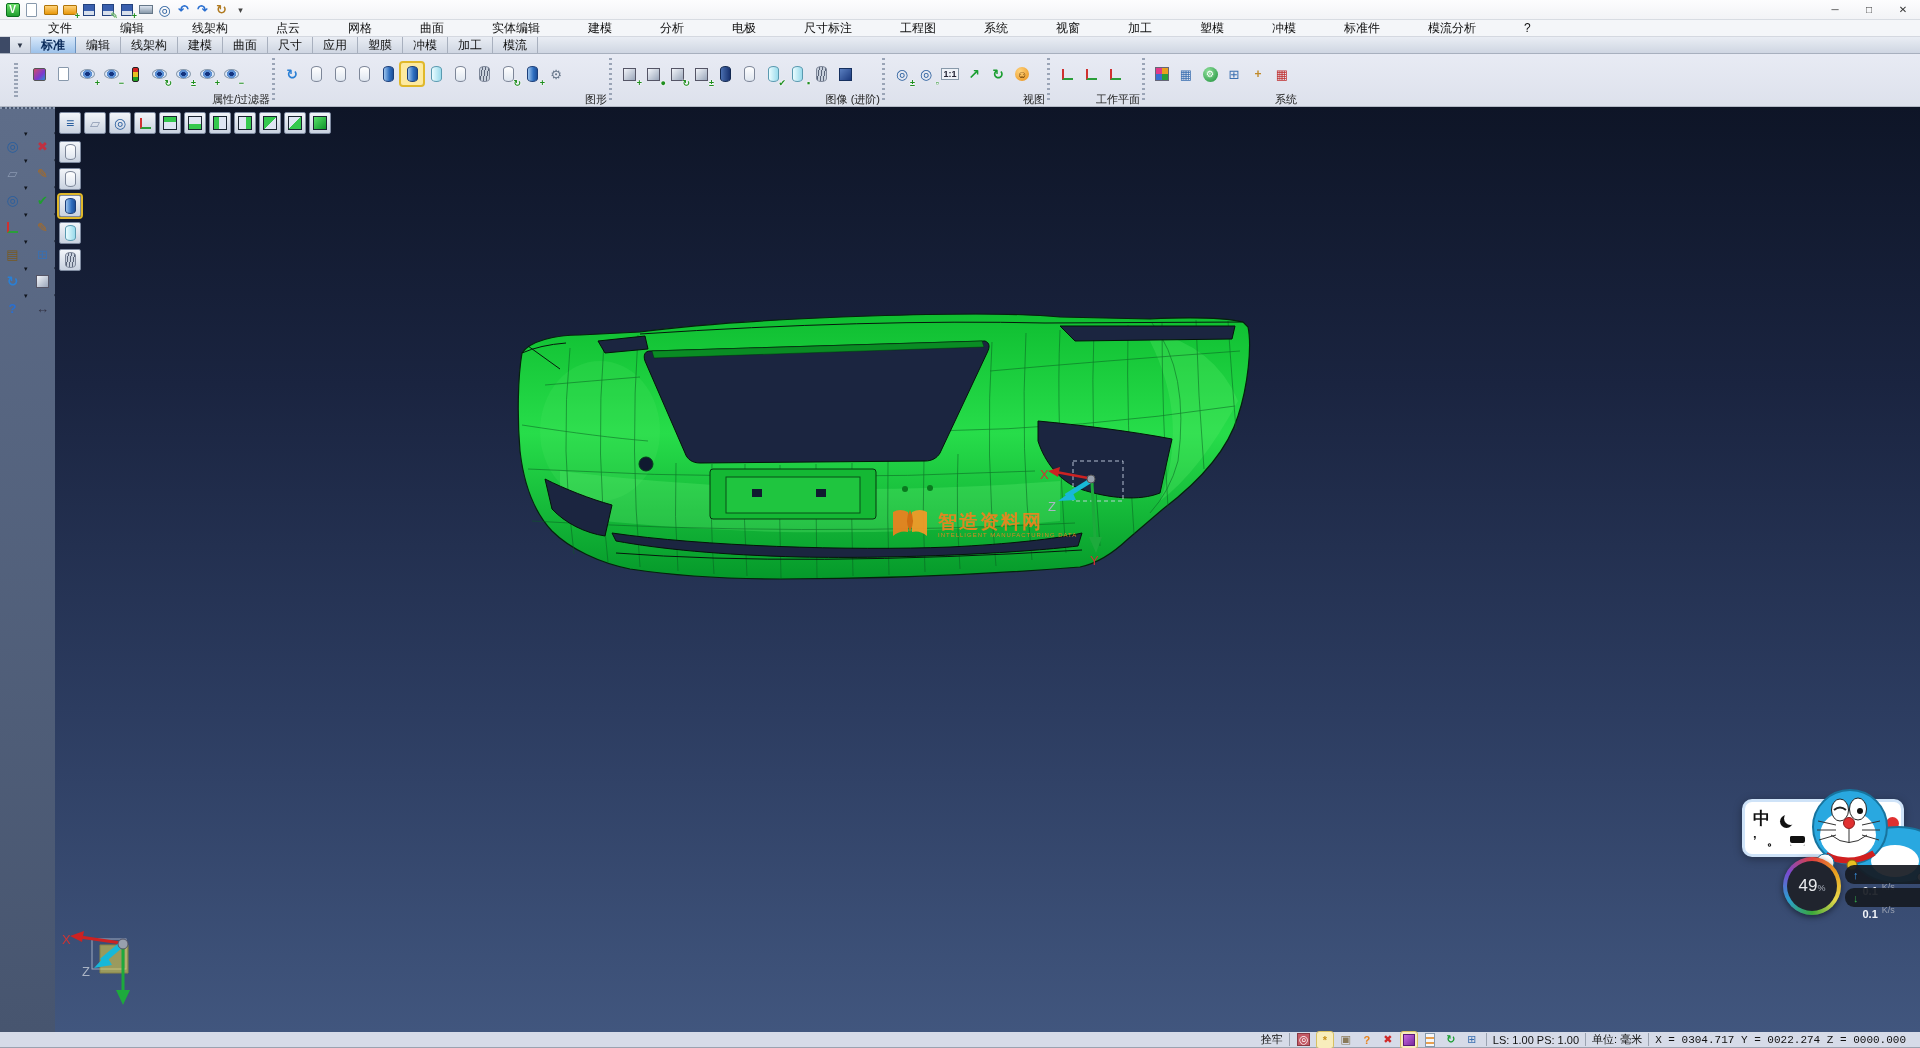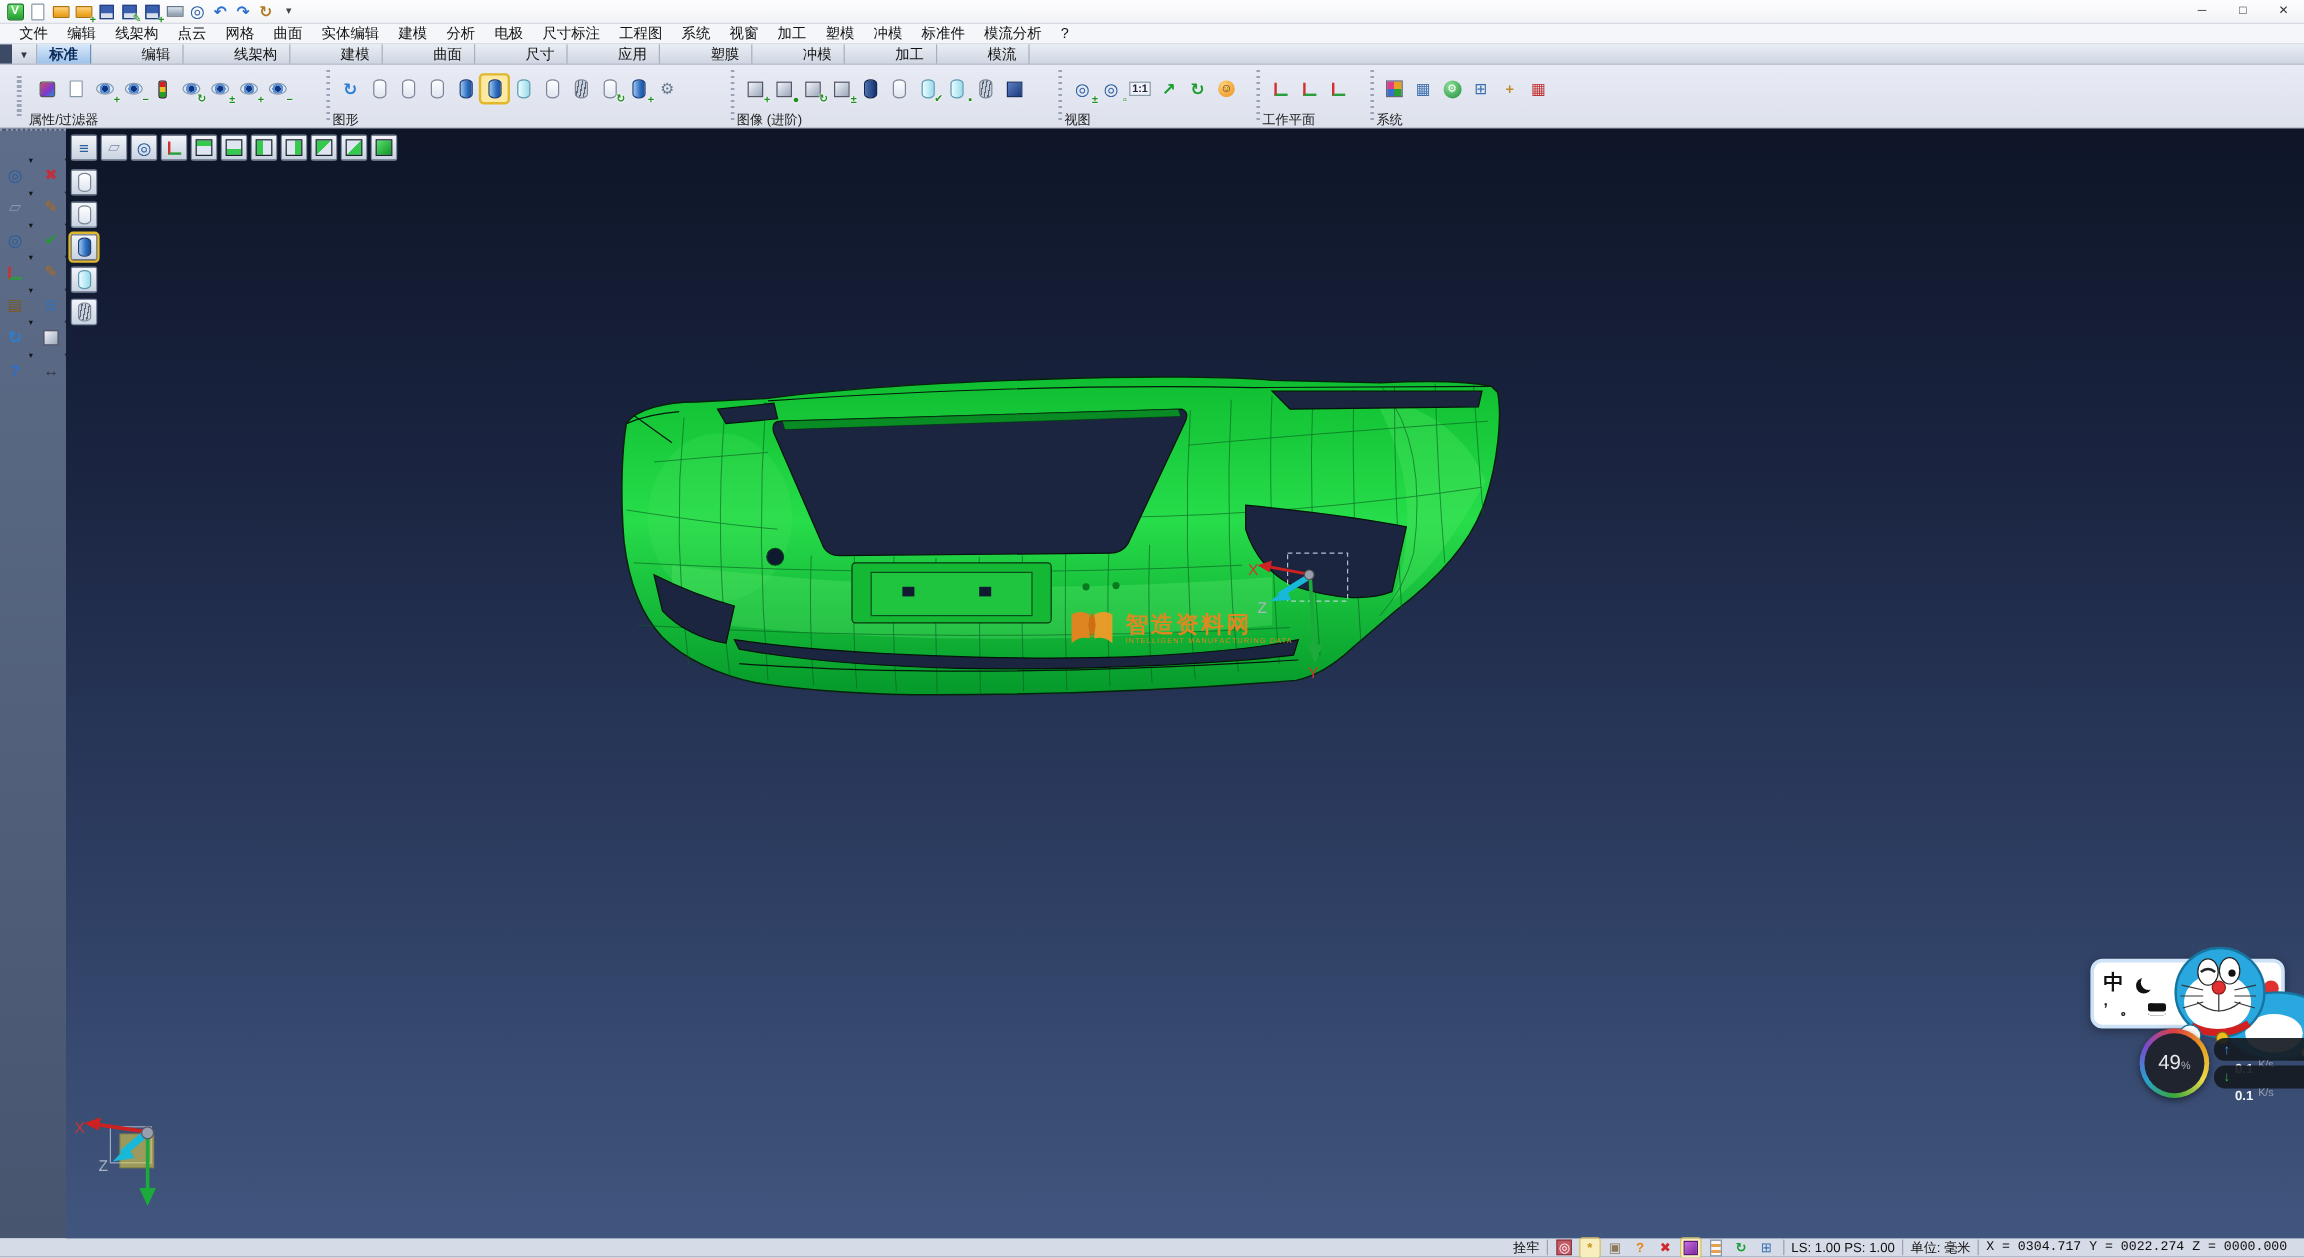--- a/index.html
+++ b/index.html
@@ -8,36 +8,36 @@
 
   
   .titlebar { height:20px; background:linear-gradient(#fdfdfe,#f2f3f6); border-bottom:1px solid #d8dce2; display:flex; align-items:center; position:relative; }
   .qat { display:flex; align-items:center; gap:2px; padding-left:4px; }
   .title-text { position:absolute; left:0; right:0; text-align:center; font-size:12px; color:#1c1c1c; pointer-events:none; }
   .win-controls { margin-left:auto; display:flex; height:100%; }
   .win-btn { width:34px; display:flex; align-items:center; justify-content:center; font-size:10px; color:#333; }
 
   
   .menubar { height:17px; background:#f4f6f9; border-bottom:1px solid #d4d8e0; display:flex; align-items:center; padding-left:8px; }
-  .mi { font-size:12px; color:#111; padding:0 8px; white-space:nowrap; }
+  .mi { font-size:12px; color:#111; padding:0 8px; white-space:nowrap;margin-left:32px; }
 
   
   .tabbar { height:17px; background:linear-gradient(#e9edf4,#cfd6e2); display:flex; align-items:stretch; border-bottom:1px solid #a8b0be; }
   .tab-corner { width:10px; background:#3d4a66; }
   .tab-dd { width:20px; display:flex; align-items:center; justify-content:center; font-size:8px; color:#2c3648; }
   .tab { font-size:12px; color:#111; padding:0 10px; display:flex; align-items:center; border-right:1px solid #a8b0be; white-space:nowrap; }
   .tab:first-of-type { border-left:1px solid #a8b0be; }
   .tab.active { background:linear-gradient(#d8e8fa,#9dc2ea); font-weight:bold; color:#0a2a5a; border-right:1px solid #6a92c0; }
 
   
   .ribbon { height:53px; background:linear-gradient(#e8ebf4,#dde1ec); border-bottom:1px solid #b4bac6; display:flex; align-items:stretch; padding-left:8px; }
   .grip { width:4px; align-self:center; height:34px; background:repeating-linear-gradient(#9aa4b6 0 2px,transparent 2px 4px); margin:0 6px; }
   .rgroup { display:flex; flex-direction:column; }
   .ricons { flex:1; display:flex; align-items:center; gap:2px; padding:2px 4px 0 4px; }
-  .rlabel { height:14px; text-align:left; font-size:11px; color:#222; }
+  .rlabel { height:14px; text-align:right; font-size:11px; color:#222; }
   .rsep { width:3px; background:repeating-linear-gradient(#9aa4b6 0 2px,transparent 2px 5px); margin:4px 2px; }
 
   
   .ic { width:22px; height:22px; display:flex; align-items:center; justify-content:center; position:relative; border-radius:2px; flex:0 0 auto; }
   .ic i { font-style:normal; display:flex; align-items:center; justify-content:center; }
   .ic b { position:absolute; right:-2px; bottom:-3px; font-size:9px; font-weight:bold; color:#1f8f1f; text-shadow:0 0 2px #fff,0 0 2px #fff; }
   .ic.sel { outline:2px solid #e0b82a; background:#fdeaa0; }
   .ic.hl { background:#f8edbc; outline:1px solid #d8c060; }
   .qat .ic { width:17px; height:17px; }
   .v-logo i{width:14px;height:14px;background:linear-gradient(#6ee06a,#1f9e2f);color:#fff;font-weight:bold;font-size:10px;border-radius:2px;border:1px solid #0a6f1e;}
@@ -255,21 +255,21 @@
       <span class="mi">塑模</span>
       <span class="mi">冲模</span>
       <span class="mi">标准件</span>
       <span class="mi">模流分析</span>
       <span class="mi">?</span>
     </div>
 
   <div class="tabbar">
     <span class="tab-corner"></span>
     <span class="tab-dd">▼</span>
-    <span style="display:flex;gap:32px;">
+    <span style="display:flex;">
 
     <span class="tab active">标准</span>
         <span class="tab">编辑</span>
         <span class="tab">线架构</span>
         <span class="tab">建模</span>
         <span class="tab">曲面</span>
         <span class="tab">尺寸</span>
         <span class="tab">应用</span>
         <span class="tab">塑膜</span>
         <span class="tab">冲模</span>

